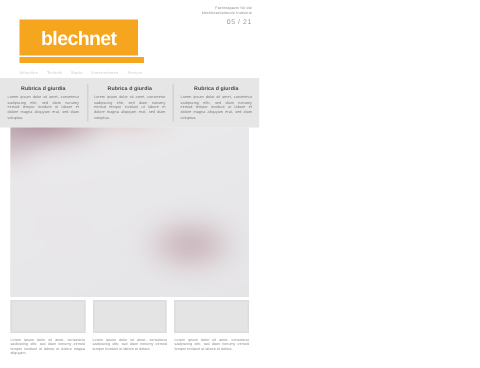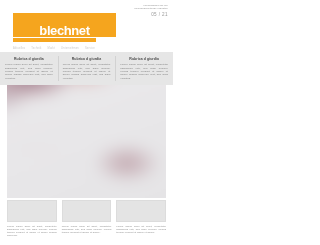--- a/index.html
+++ b/index.html
@@ -7,22 +7,22 @@
     width:173px;height:245px;overflow:hidden;position:relative;
     font-family:"Liberation Sans","DejaVu Sans",sans-serif;
     -webkit-font-smoothing:antialiased;
   }
 
   
   .header{
     position:absolute;left:0;top:0;width:173px;height:38px;background:#ffffff;
   }
   .logo{
-    position:absolute;left:13px;top:13px;width:103px;height:24px;
-    background:#F5A51E;display:flex;align-items:flex-end;justify-content:center;
+    position:absolute;left:13px;top:13px;width:79px;height:24px;
+    background:#F5A51E;display:flex;align-items:center;justify-content:center;
   }
   .logo-text{
     color:#ffffff;font-size:13px;font-weight:700;letter-spacing:-0.4px;
     line-height:1;font-family:"Liberation Sans",sans-serif;
   }
   .masthead{
     position:absolute;right:5px;top:4px;width:40px;text-align:right;
   }
   .masthead-line{
     font-size:2.4px;color:#8b8b8b;line-height:3.2px;letter-spacing:0.15px;

